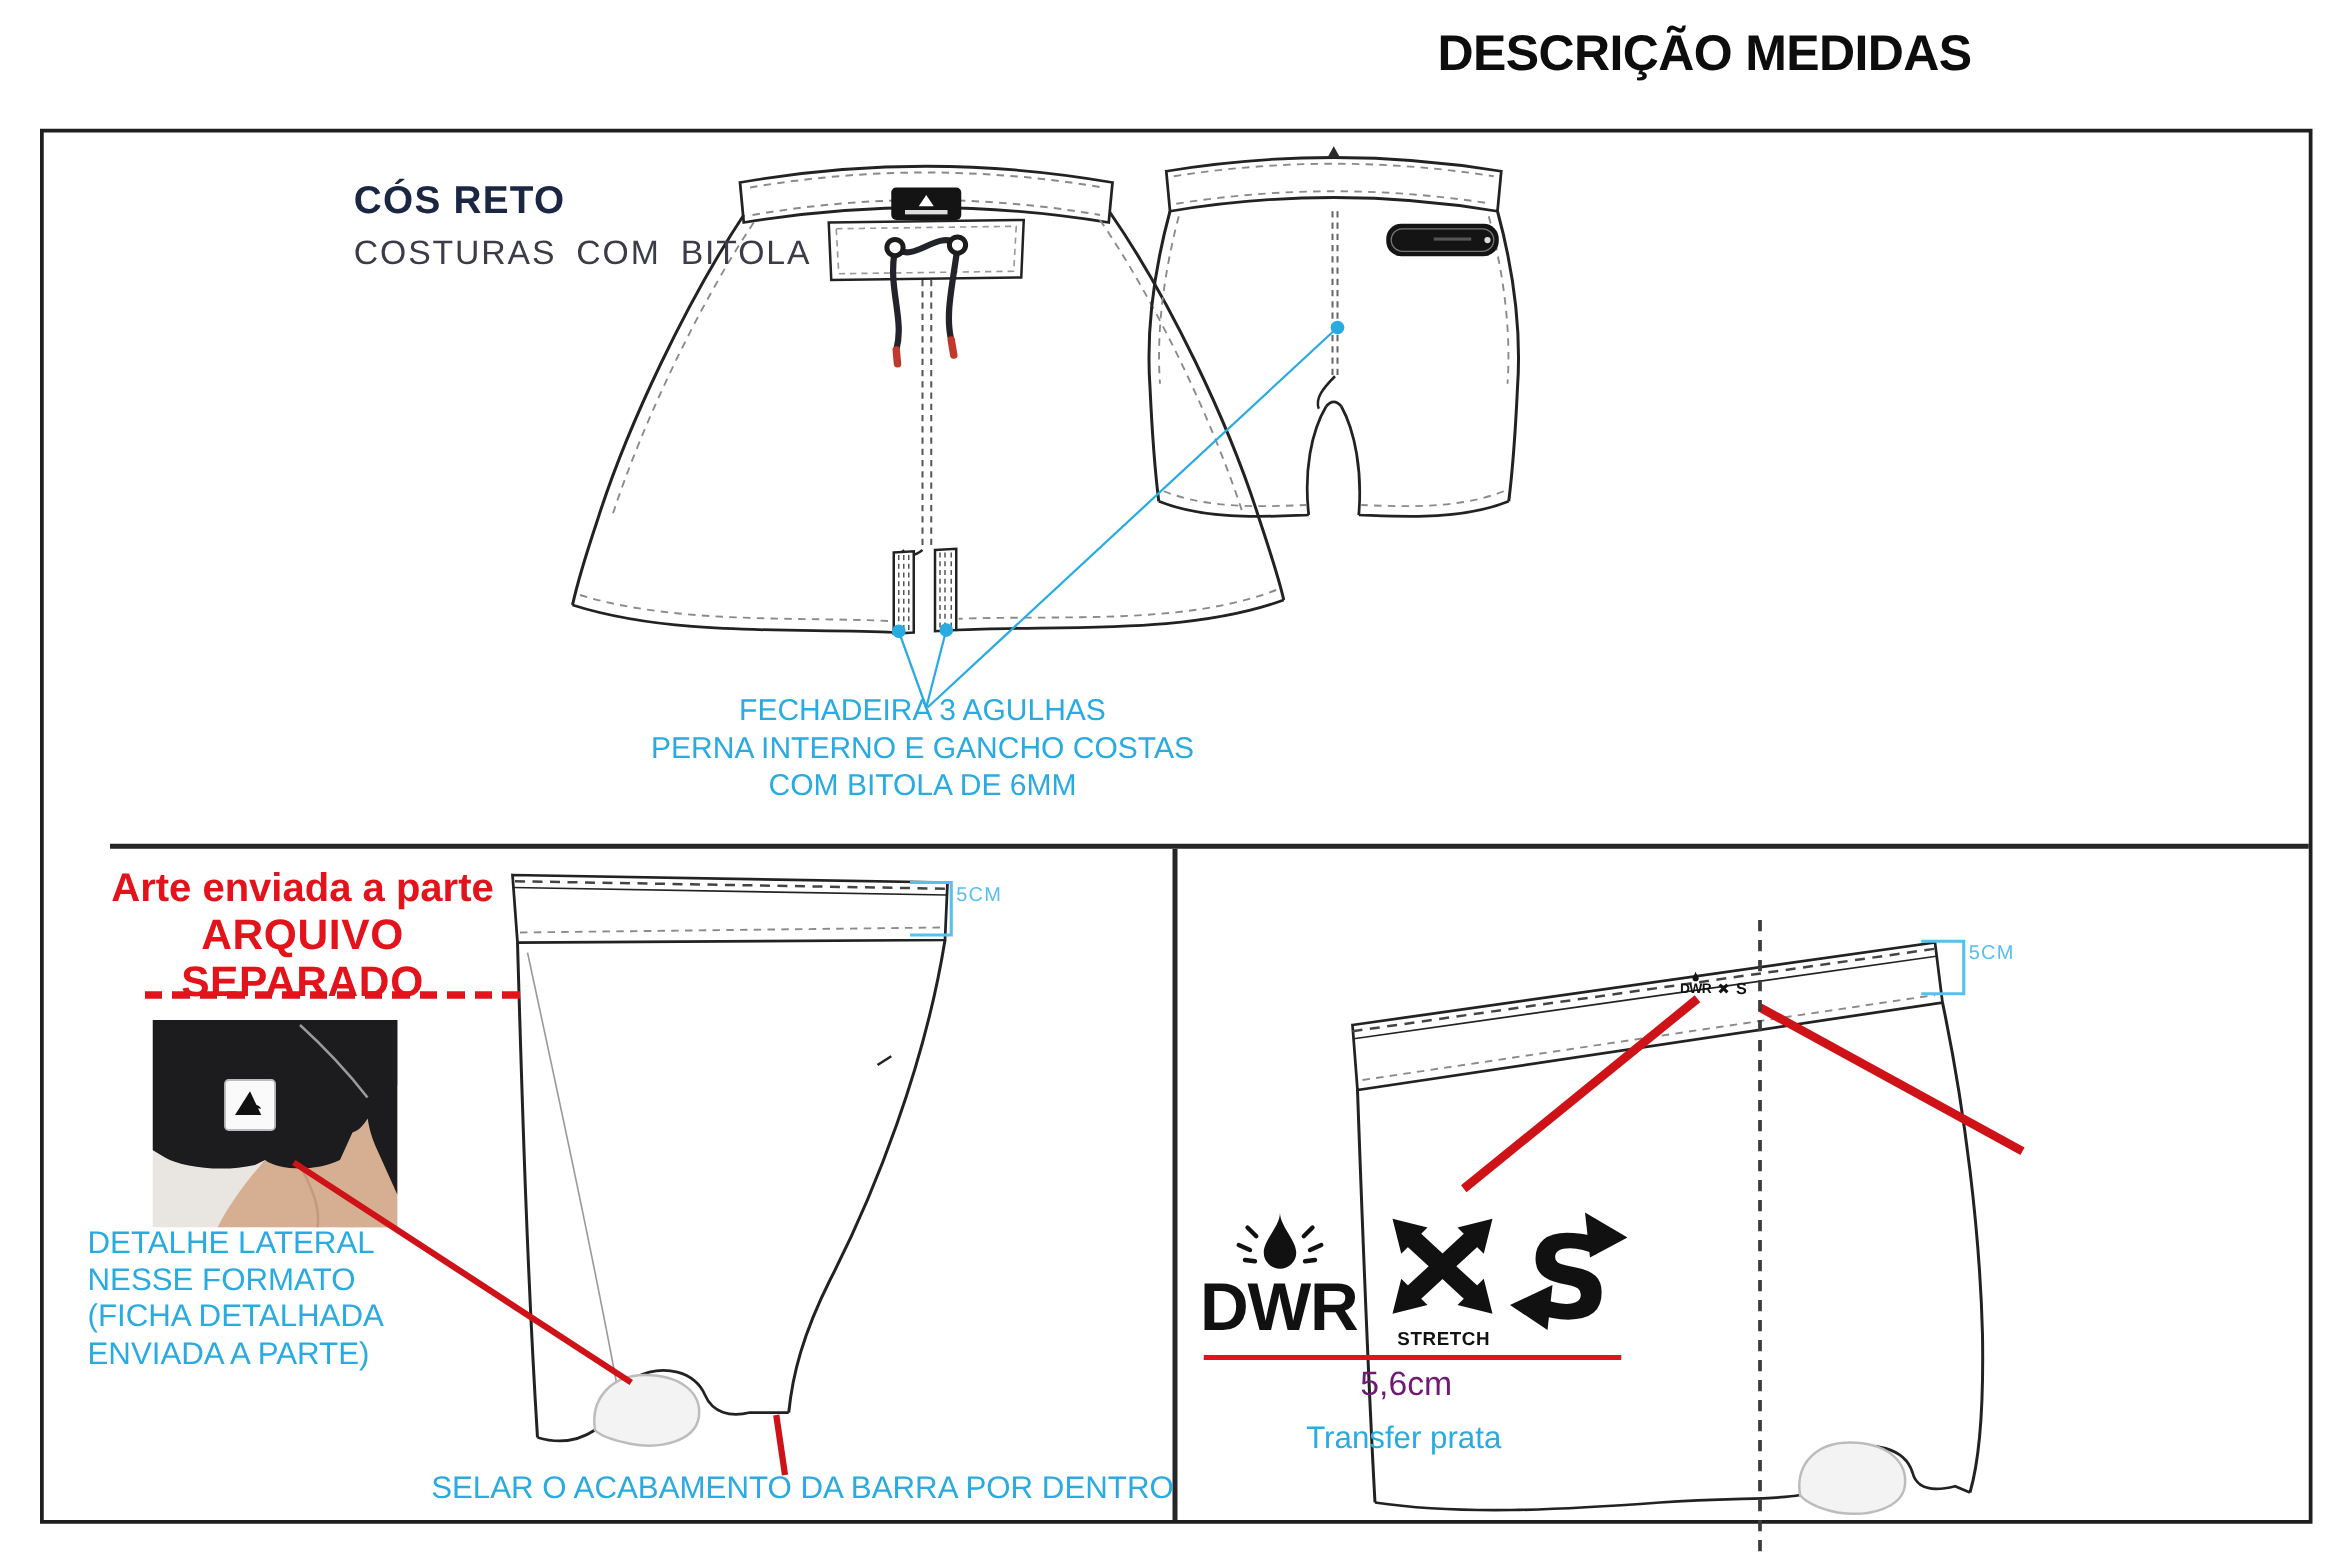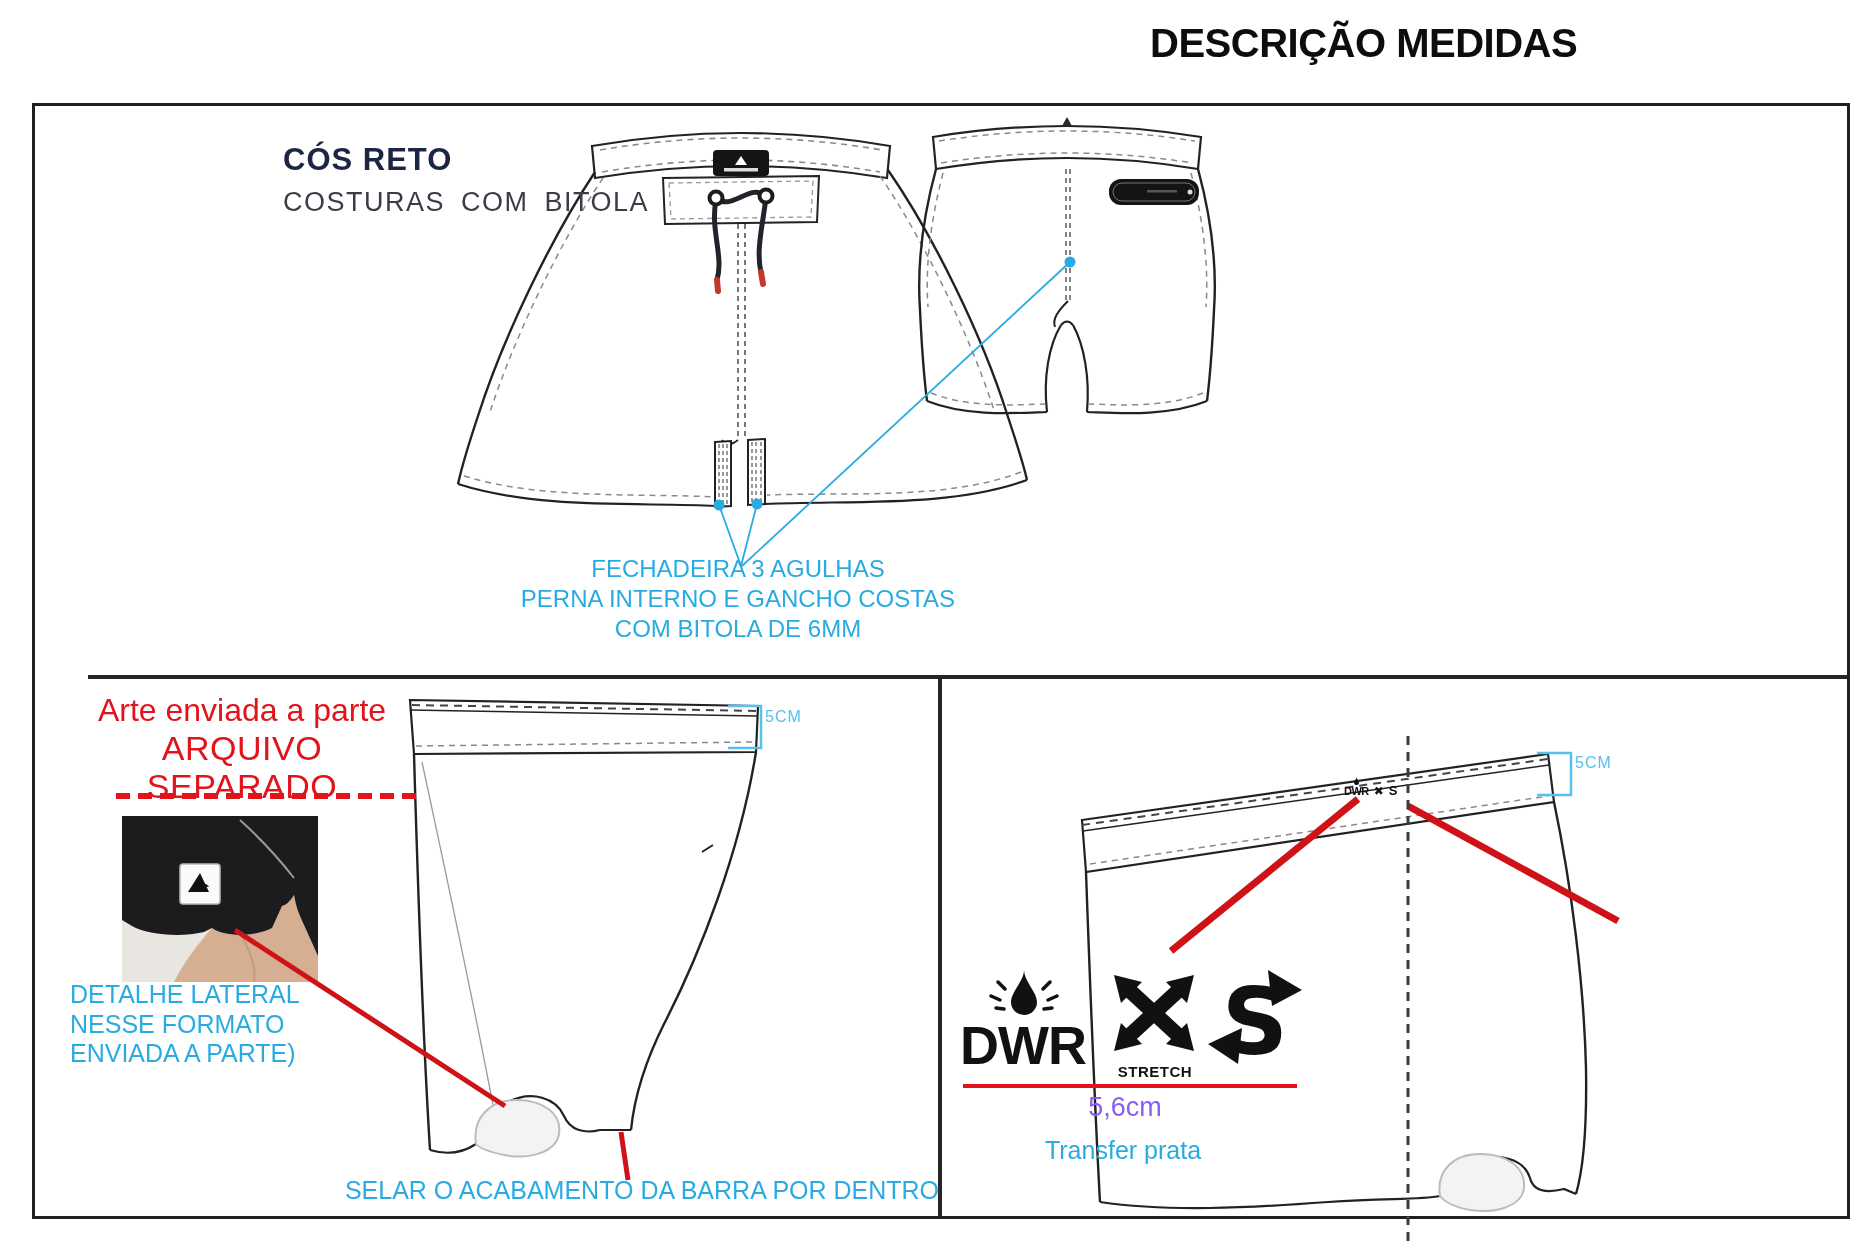--- a/index.html
+++ b/index.html
@@ -10,30 +10,30 @@
   
   #main-box{left:32px;top:103px;width:1812px;height:1110px;border:3px solid #1f1f1f;z-index:0;}
   #divider-h{left:88px;top:675px;width:1759px;height:4px;background:#262626;z-index:1;}
   #divider-v{left:938px;top:679px;width:4px;height:537px;background:#262626;z-index:1;}
   
   .txt{z-index:6;line-height:1.15;}
   #title{left:1150px;top:20px;font-size:40px;font-weight:800;letter-spacing:-0.5px;color:#0d0d0d;}
   #heading{left:283px;top:142px;font-size:31px;font-weight:700;color:#1b2742;letter-spacing:1px;}
   #subheading{left:283px;top:186px;font-size:27px;color:#3c3c49;letter-spacing:1.5px;word-spacing:7px;line-height:33px;}
   #callout{left:488px;top:554px;width:500px;text-align:center;font-size:24px;line-height:30px;color:#29ABE2;}
-  #red-note{left:64px;top:692px;width:356px;text-align:center;color:#e3131b;font-weight:400;}
+  #red-note{left:64px;top:692px;width:356px;text-align:center;color:#e3131b;font-weight:700;}
   #red-note .l1{font-size:32px;line-height:37px;}
   #red-note .l2{font-size:34px;line-height:38px;letter-spacing:0.5px;}
   #red-dashes{left:116px;top:793px;width:302px;height:6px;z-index:6;
      background:repeating-linear-gradient(90deg,#e3131b 0 14px,transparent 14px 22px);}
   #caption{left:70px;top:980px;width:322px;text-align:left;font-size:25px;line-height:29.5px;color:#29ABE2;}
   #measure-l{left:765px;top:708px;font-size:16px;color:#56c0ef;letter-spacing:1px;}
   #measure-r{left:1575px;top:754px;font-size:16px;color:#56c0ef;letter-spacing:1px;}
   #selar{left:338px;top:1176px;width:608px;text-align:center;font-size:25px;color:#29ABE2;}
-  #width-label{left:1020px;top:1092px;width:210px;text-align:center;font-size:27px;color:#8b5cf6;}
+  #width-label{left:1020px;top:1092px;width:210px;text-align:center;font-size:27px;color:#701a75;}
   #transfer-label{left:1018px;top:1136px;width:210px;text-align:center;font-size:25px;color:#29ABE2;}
   #central-note{left:1578px;top:901px;width:268px;text-align:center;font-size:25.5px;line-height:30px;color:#29ABE2;}
   #stretch-label{left:1112px;top:1046px;width:86px;text-align:center;font-size:15px;font-weight:700;letter-spacing:0.5px;color:#121212;z-index:6;margin-top:17px;}
   
   #mini-print{left:1344px;top:777px;display:flex;align-items:flex-end;gap:5px;z-index:6;color:#121212;}
   #mini-print .mini-col{display:flex;flex-direction:column;align-items:center;line-height:1;}
   #mini-print .mini-dwr{font-size:11px;font-weight:900;letter-spacing:-0.5px;}
   #mini-print .mini-x{font-size:12px;line-height:1;}
   #mini-print .mini-s{font-size:13px;font-weight:900;line-height:1;}
   svg{display:block;}
@@ -243,20 +243,21 @@
   </svg>
 
   <div class="abs txt" id="red-note">
     <div class="l1">Arte enviada a parte</div>
     <div class="l2">ARQUIVO SEPARADO</div>
   </div>
   <div class="abs" id="red-dashes"></div>
   <div class="abs txt" id="caption">
     <div>DETALHE LATERAL</div>
     <div>NESSE FORMATO</div>
+    <div>(FICHA DETALHADA</div>
     <div>ENVIADA A PARTE)</div>
   </div>
   <div class="abs txt" id="measure-l">5CM</div>
   <div class="abs txt" id="selar">SELAR O ACABAMENTO DA BARRA POR DENTRO</div>
 
   <div class="abs txt" id="measure-r">5CM</div>
   <div class="abs txt" id="width-label">5,6cm</div>
   <div class="abs txt" id="transfer-label">Transfer prata</div>
 
 </div>

